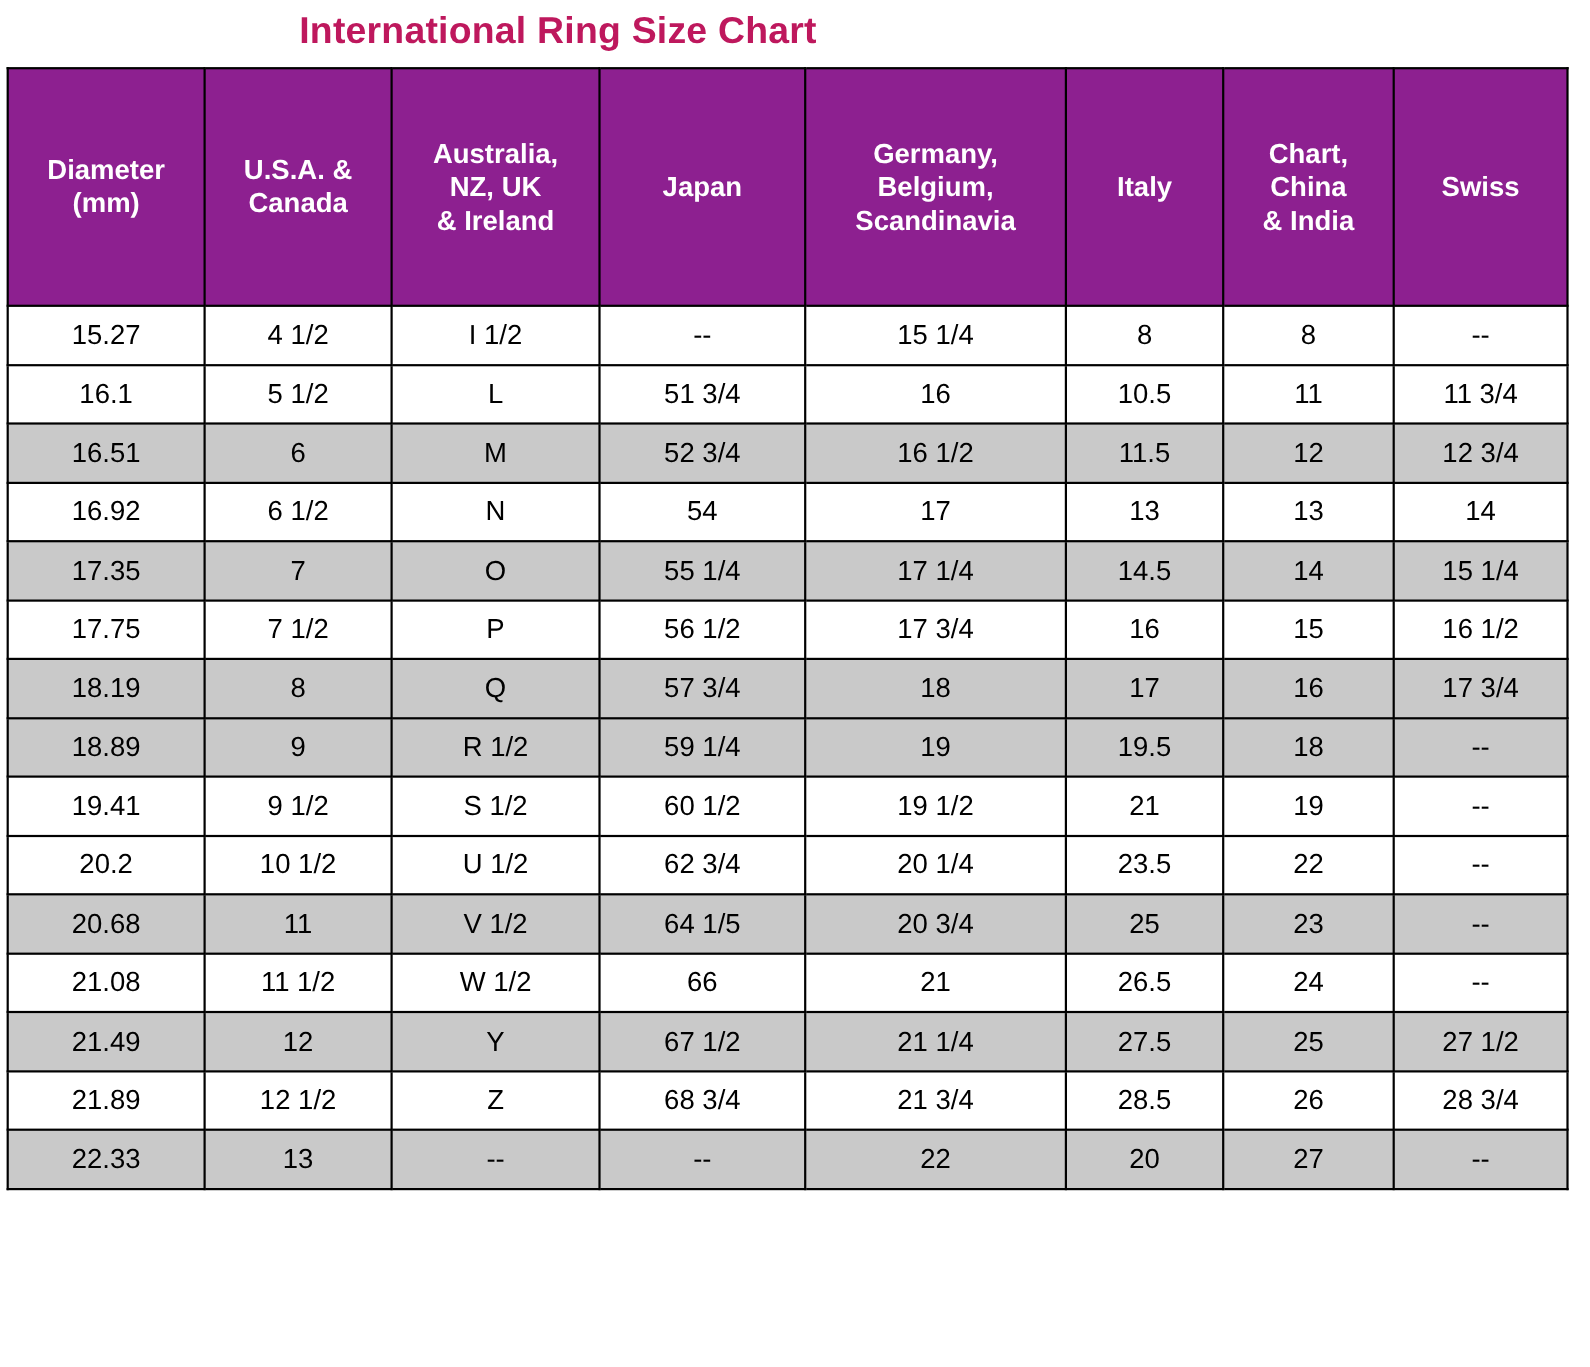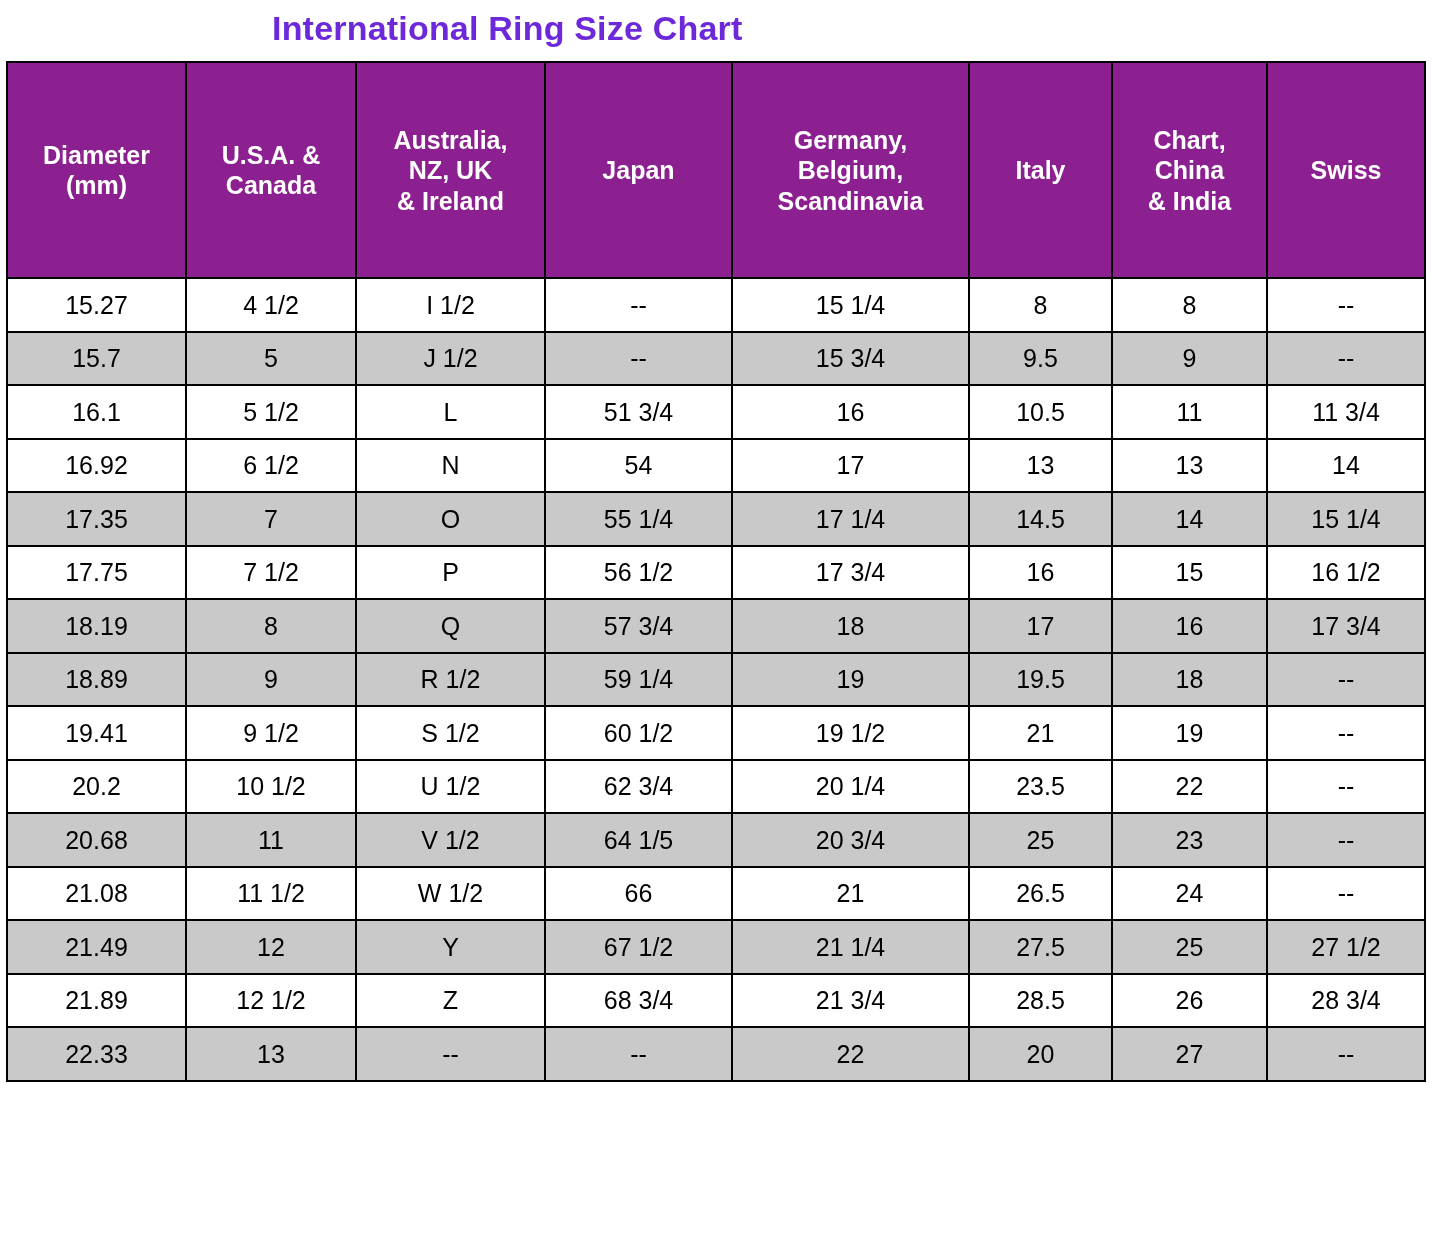--- a/index.html
+++ b/index.html
@@ -16,21 +16,21 @@
   }
   .page {
     position: relative;
     width: 1445px;
     height: 1243px;
     box-sizing: border-box;
   }
   .title {
     font-size: 34px;
     font-weight: bold;
-    color: #6d28d9;
+    color: #be185d;
     padding: 10px 0 14px 272px;
     letter-spacing: 0.2px;
     line-height: 1.1;
   }
   table.ring-table {
     border-collapse: collapse;
     width: 1418px;
     margin: 0 0 0 6px;
     table-layout: fixed;
   }
@@ -105,40 +105,40 @@
         <tr class="odd">
           <td>15.27</td>
           <td>4 1/2</td>
           <td>I 1/2</td>
           <td>--</td>
           <td>15 1/4</td>
           <td>8</td>
           <td>8</td>
           <td>--</td>
         </tr>
-        <tr class="even">
-          <td>15.7</td>
-          <td>5</td>
-          <td>J 1/2</td>
-          <td>--</td>
-          <td>15 3/4</td>
-          <td>9.5</td>
-          <td>9</td>
-          <td>--</td>
-        </tr>
         <tr class="odd">
           <td>16.1</td>
           <td>5 1/2</td>
           <td>L</td>
           <td>51 3/4</td>
           <td>16</td>
           <td>10.5</td>
           <td>11</td>
           <td>11 3/4</td>
         </tr>
+        <tr class="even">
+          <td>16.51</td>
+          <td>6</td>
+          <td>M</td>
+          <td>52 3/4</td>
+          <td>16 1/2</td>
+          <td>11.5</td>
+          <td>12</td>
+          <td>12 3/4</td>
+        </tr>
         <tr class="odd">
           <td>16.92</td>
           <td>6 1/2</td>
           <td>N</td>
           <td>54</td>
           <td>17</td>
           <td>13</td>
           <td>13</td>
           <td>14</td>
         </tr>

